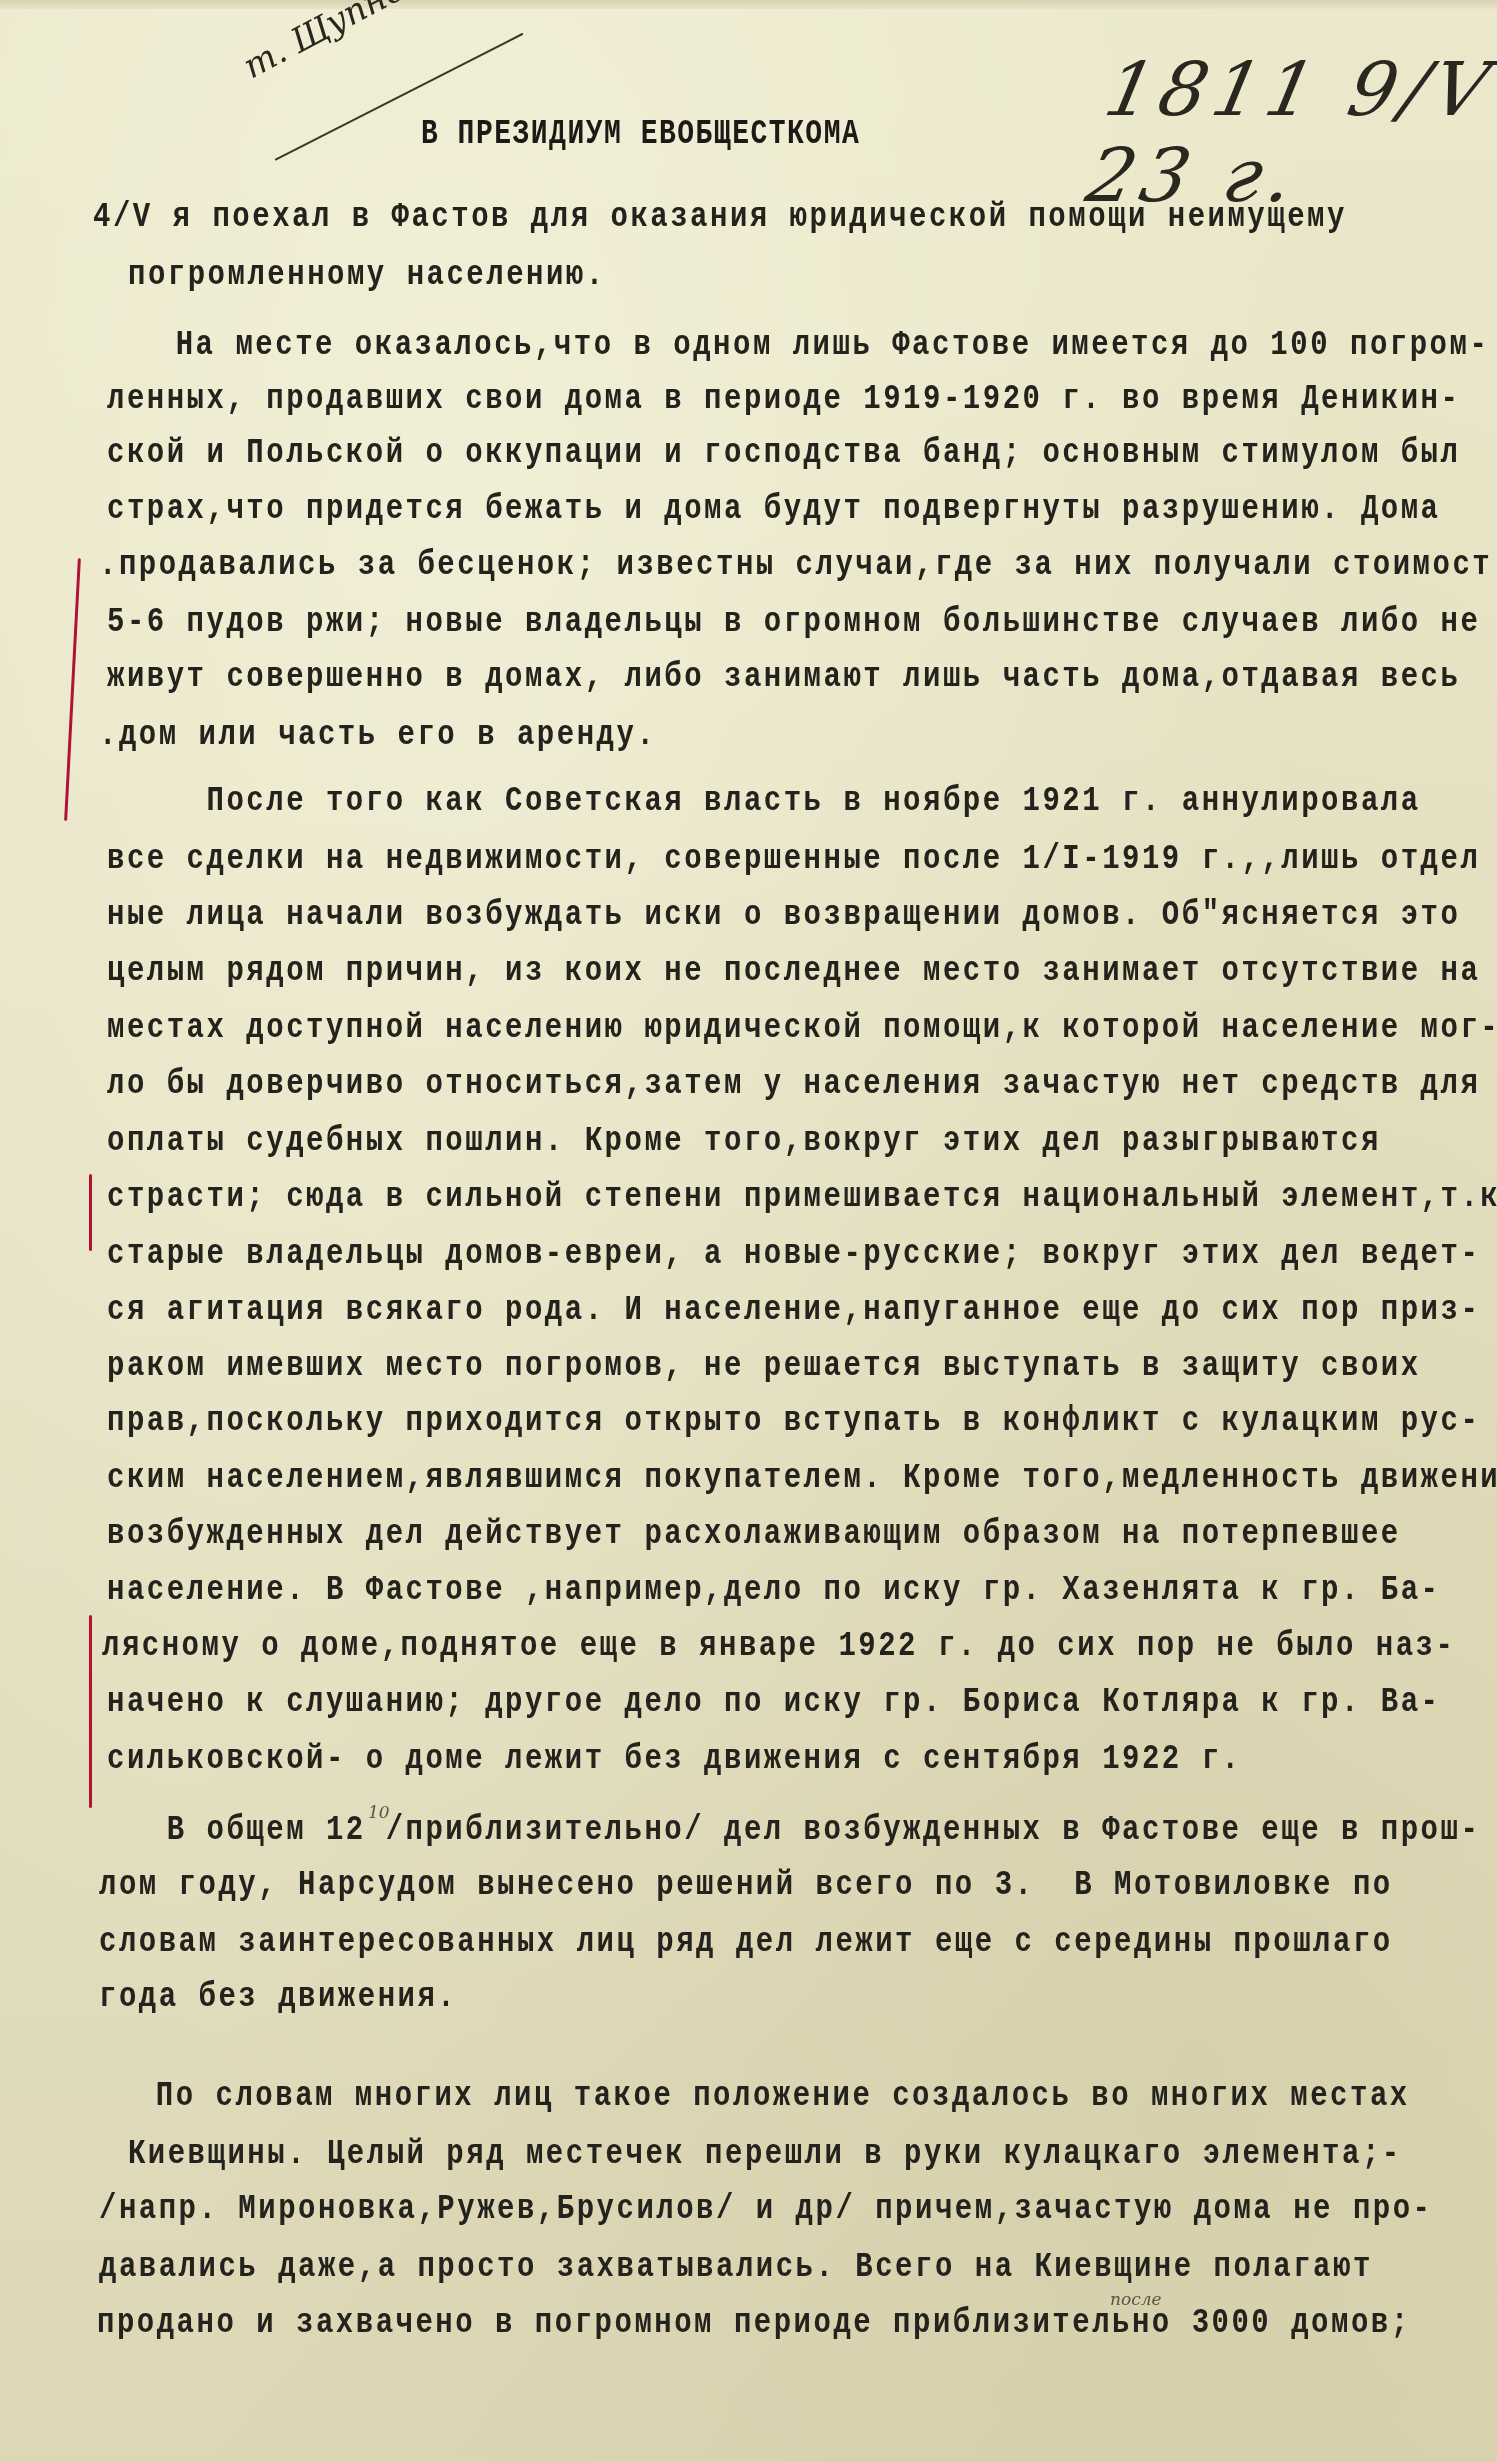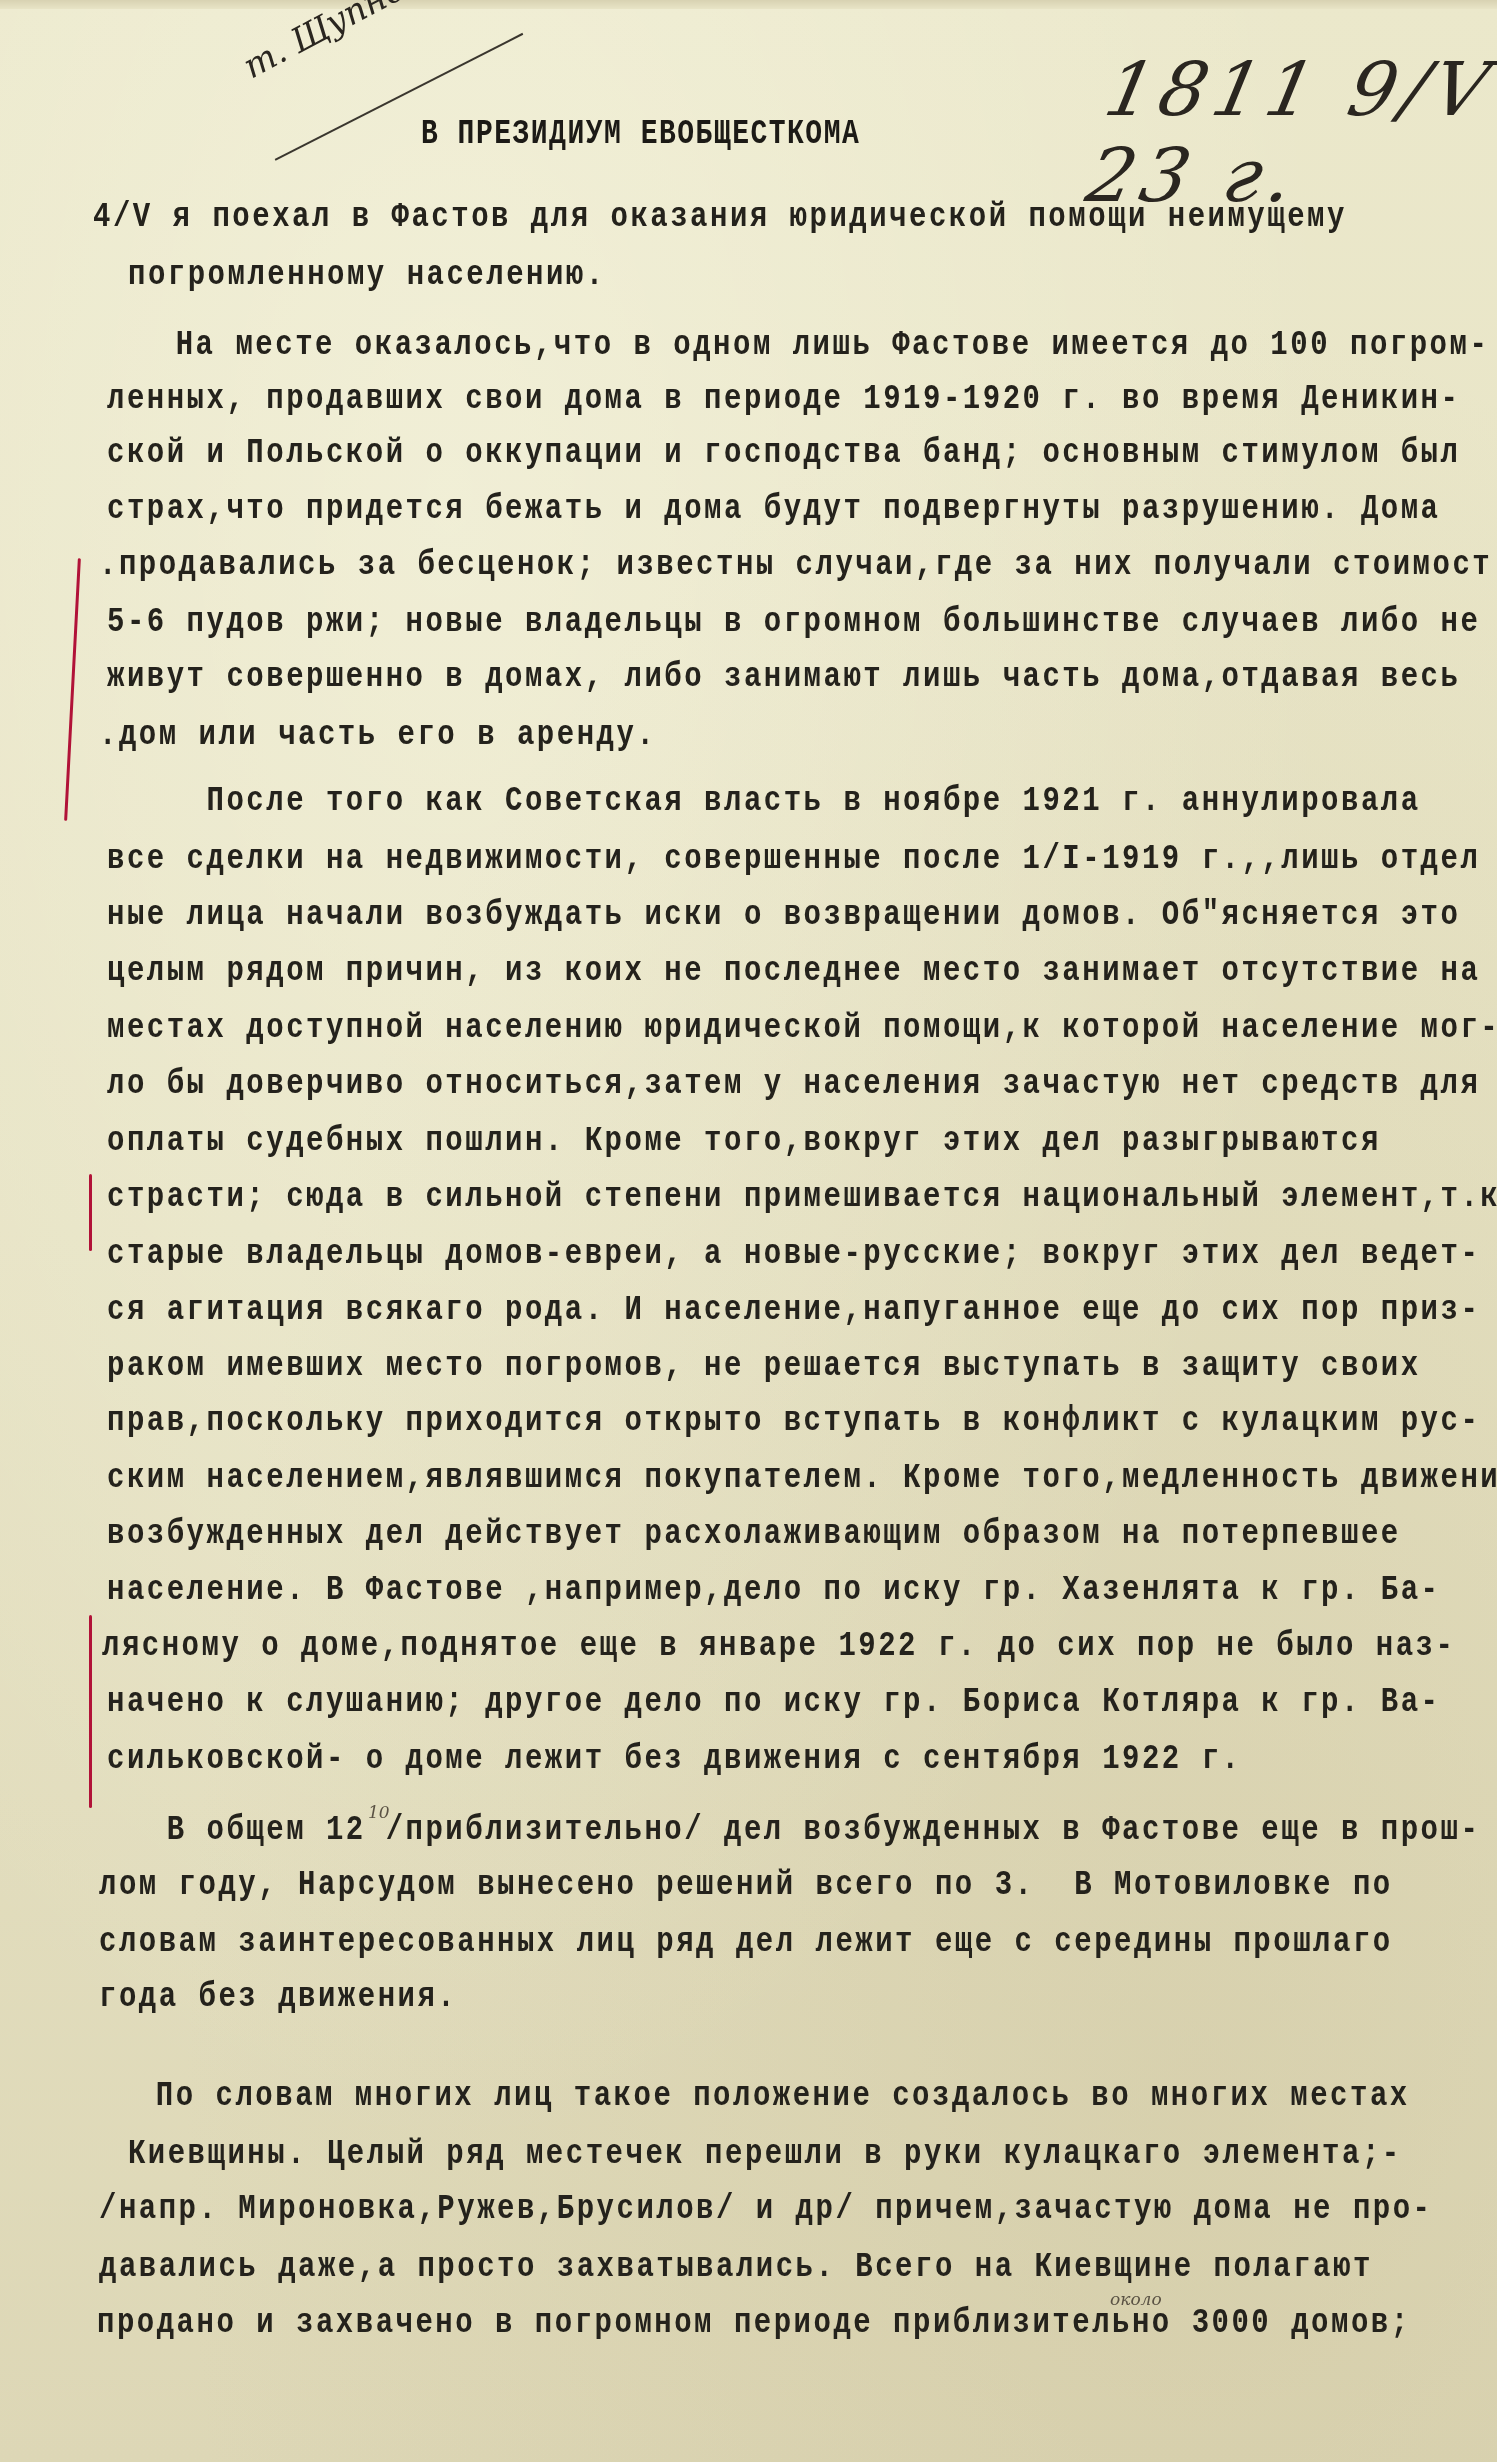--- a/index.html
+++ b/index.html
@@ -117,19 +117,19 @@
   <div class="line" style="left:99px; top:1865px;">лом году, Нарсудом вынесено решений всего по 3.  В Мотовиловке по</div>
   <div class="line" style="left:99px; top:1922px;">словам заинтересованных лиц ряд дел лежит еще с середины прошлаго</div>
   <div class="line" style="left:99px; top:1977px;">года без движения.</div>
   <div class="line" style="left:116px; top:2076px;">  По словам многих лиц такое положение создалось во многих местах</div>
   <div class="line" style="left:108px; top:2134px;"> Киевщины. Целый ряд местечек перешли в руки кулацкаго элемента;-</div>
   <div class="line" style="left:99px; top:2189px;">/напр. Мироновка,Ружев,Брусилов/ и др/ причем,зачастую дома не про-</div>
   <div class="line" style="left:99px; top:2247px;">давались даже,а просто захватывались. Всего на Киевщине полагают</div>
   <div class="line" style="left:97px; top:2303px;">продано и захвачено в погромном периоде приблизительно 3000 домов;</div>
 
   <div class="small-note" style="left:368px; top:1802px;">10</div>
-  <div class="small-note" style="left:1110px; top:2289px;">около</div>
+  <div class="small-note" style="left:1110px; top:2289px;">после</div>
 
   <div class="red-mark" style="left:71px; top:558px; height:263px; transform:rotate(3deg);"></div>
   <div class="red-mark" style="left:89px; top:1174px; height:77px;"></div>
   <div class="red-mark" style="left:89px; top:1615px; height:193px;"></div>
 </div>
 
 
 </body></html>

